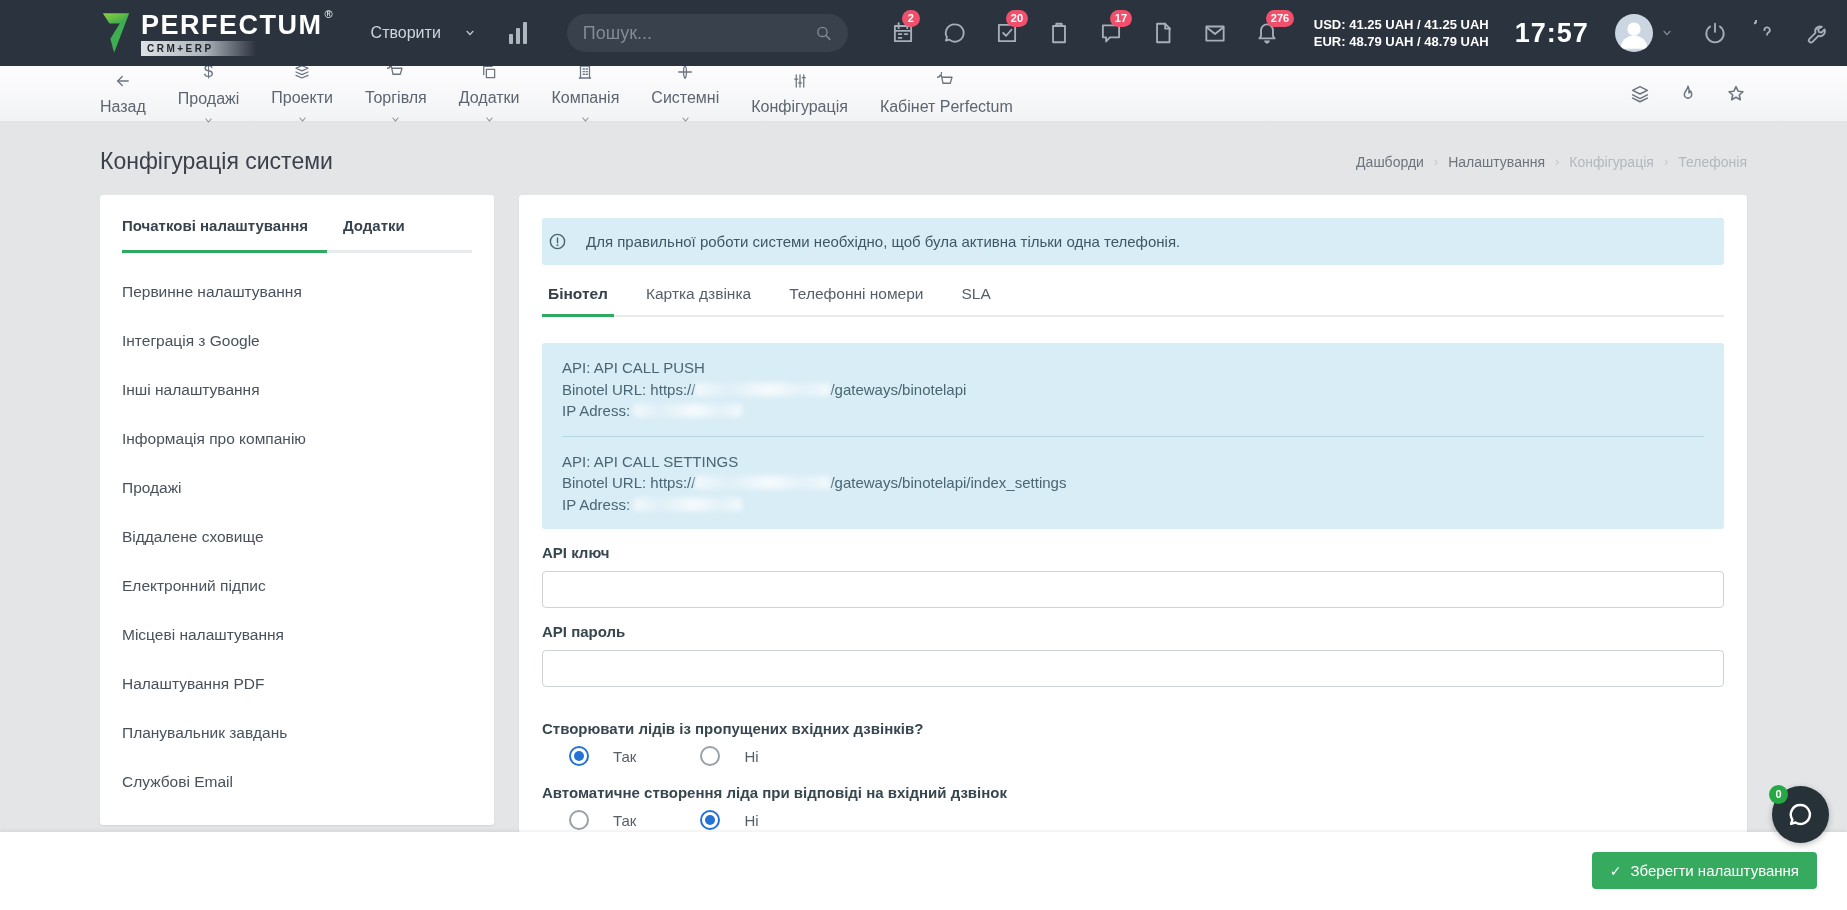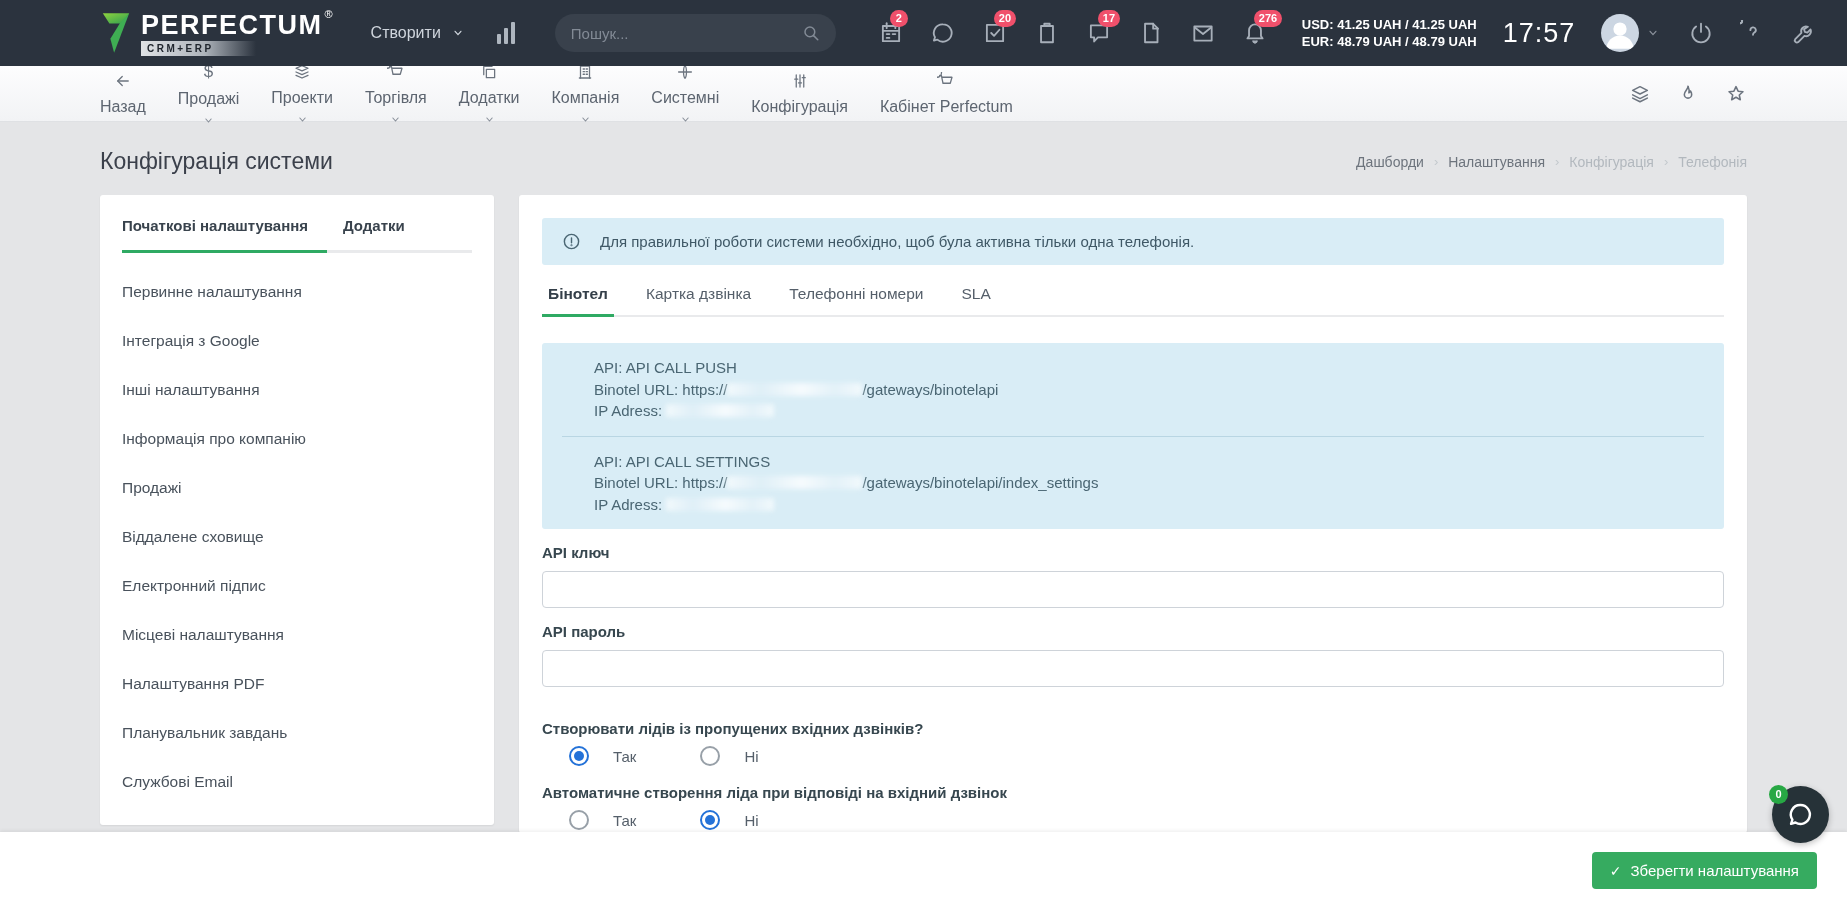--- a/index.html
+++ b/index.html
@@ -8,33 +8,33 @@
 
   
   .header { height:66px; background:#2b333e; display:flex; align-items:center; padding-left:100px; position:relative; }
   .logo { display:flex; align-items:flex-start; gap:9px; margin-right:38px; }
   .logo-mark { width:32px; height:46px; }
   .logo-textwrap { display:flex; flex-direction:column; }
   .logo-row { display:flex; align-items:flex-start; }
   .logo-name { color:#fff; font-size:27px; font-weight:bold; letter-spacing:1.5px; line-height:30px; }
   .logo-reg { color:#fff; font-size:11px; margin-left:2px; margin-top:-2px; }
   .logo-tag { margin-top:1px; width:115px; background:linear-gradient(90deg,#dfe2e5 0%,#aeb4bb 55%,rgba(120,128,138,0) 100%); color:#20262e; font-size:10px; font-weight:bold; letter-spacing:2.5px; padding:2px 0 2px 6px; }
-  .create-btn { display:flex; align-items:center; gap:12px; color:#cfd5dc; font-size:16px; cursor:pointer; margin-right:34px; }
+  .create-btn { display:flex; align-items:center; gap:24px; color:#cfd5dc; font-size:16px; cursor:pointer; margin-right:34px; }
   .chev { width:10px; height:10px; }
   .chart-btn { margin-right:40px; color:#aeb6bf; display:flex; align-items:flex-end; gap:2px; cursor:pointer; }
   .chart-btn i { display:block; background:#aeb6bf; width:4px; border-radius:1px; }
   .search-pill { width:281px; height:38px; background:#39414c; border-radius:19px; display:flex; align-items:center; padding:0 16px; margin-right:42px; }
-  .search-pill input { flex:1; background:transparent; border:none; outline:none; color:#fde047; font-size:15px; font-family:inherit; }
+  .search-pill input { flex:1; background:transparent; border:none; outline:none; color:#fde047; font-size:18px; font-family:inherit; }
   .search-pill input::placeholder { color:#828a95; }
   .hicons { display:flex; align-items:center; gap:26px; margin-right:34px; }
   .hicon { position:relative; width:26px; height:26px; color:#a7afb9; cursor:pointer; }
   .hicon svg { width:26px; height:26px; display:block; }
   .hbadge { position:absolute; top:-10px; left:12px; min-width:18px; height:17px; padding:0 5px; background:#f0506b; border-radius:9px; color:#fff; font-size:11px; font-weight:bold; line-height:17px; text-align:center; }
   .currency { color:#fff; font-size:13px; font-weight:bold; line-height:17px; margin-right:26px; white-space:nowrap; }
-  .clock { color:#fff; font-size:27px; font-weight:400; letter-spacing:1px; margin-right:26px; }
+  .clock { color:#fff; font-size:27px; font-weight:700; letter-spacing:1px; margin-right:26px; }
   .avatar-wrap { display:flex; align-items:center; gap:9px; margin-right:30px; cursor:pointer; }
   .avatar { width:38px; height:38px; border-radius:50%; background:#ccd6e2; overflow:hidden; position:relative; }
   .util { display:flex; align-items:center; gap:26px; color:#a7afb9; }
   .util .uicon { width:26px; height:26px; cursor:pointer; }
   .util svg { width:26px; height:26px; display:block; }
 
   
   .nav2 { height:56px; background:linear-gradient(#fdfdfe,#f2f3f5); border-bottom:1px solid #dfe1e4; display:flex; align-items:center; padding:0 100px; }
   .nav2-items { display:flex; align-items:center; gap:32px; flex:1; }
   .nav-item { display:flex; align-items:center; gap:8px; color:#5d6570; font-size:16px; cursor:pointer; white-space:nowrap;flex-direction:column; }
@@ -63,31 +63,31 @@
   .side-tab.t1 { flex:1; padding-left:16px; }
   .side-tab .lbl { color:#39434d; font-weight:bold; }
   .side-tab.inactive .lbl { color:#39434d; font-weight:bold; }
   .side-underline { height:3px; display:flex; }
   .side-underline .green { width:205px; background:#2faa63; }
   .side-underline .gray { flex:1; background:#e9eaec; }
   .side-items { padding-top:14px; }
   .side-item { height:49px; display:flex; align-items:center; font-size:15.5px; color:#49525c; cursor:pointer; }
 
   .main { flex:1; height:638px; padding:23px; overflow:hidden; position:relative; }
-  .notice { height:47px; background:#d9edf6; border-radius:3px; display:flex; align-items:center; padding:0 20px; gap:19px; }
+  .notice { height:47px; background:#d9edf6; border-radius:3px; display:flex; align-items:center; padding:0 6px; gap:19px; }
   .notice svg { width:19px; height:19px; color:#4a6673; flex:none; }
   .notice .txt { font-size:15px; color:#3f5866; }
 
   .mtabs { display:flex; margin-top:20px; border-bottom:2px solid #e9eaec; }
   .mtab { font-size:15.5px; color:#555f6a; padding:0 6px 12px 6px; margin-right:26px; cursor:pointer; position:relative; }
   .mtab.active { color:#343f49; font-weight:bold; }
   .mtab.active:after { content:""; position:absolute; left:0; right:0; bottom:-2px; height:3px; background:#2faa63; }
 
   .api-box { margin-top:26px; background:#d9edf6; border-radius:3px; padding:14px 20px; font-size:15px; color:#4a6673; }
-  .api-line { line-height:21.5px;margin-left:32px; }
+  .api-line { line-height:21.5px; }
   .api-divider { height:1px; background:#b9d6e3; margin:14px 0; }
   .redacted { display:inline-block; height:13px; border-radius:2px; vertical-align:-1px;
     background:linear-gradient(90deg,#f2f9fc,#dfeff7 25%,#f6fbfd 55%,#e3f1f8 80%,#f2f9fc); filter:blur(2.5px); }
   .w135 { width:135px; } .w108 { width:108px; }
 
   .field-label { margin-top:15px; font-size:15px; font-weight:bold; color:#37474f; }
   .field-input { margin-top:10px; width:100%; height:37px; border:1px solid #ced3d9; border-radius:4px; background:#fff; font-size:15px; color:#3c4650; padding:0 12px; outline:none; font-family:inherit; display:block; }
   .q-label { margin-top:33px; font-size:15px; font-weight:bold; color:#37474f; }
   .q-label.q2 { margin-top:18px; }
   .radio-row { margin-top:9px; display:flex; align-items:center; gap:37px; }

